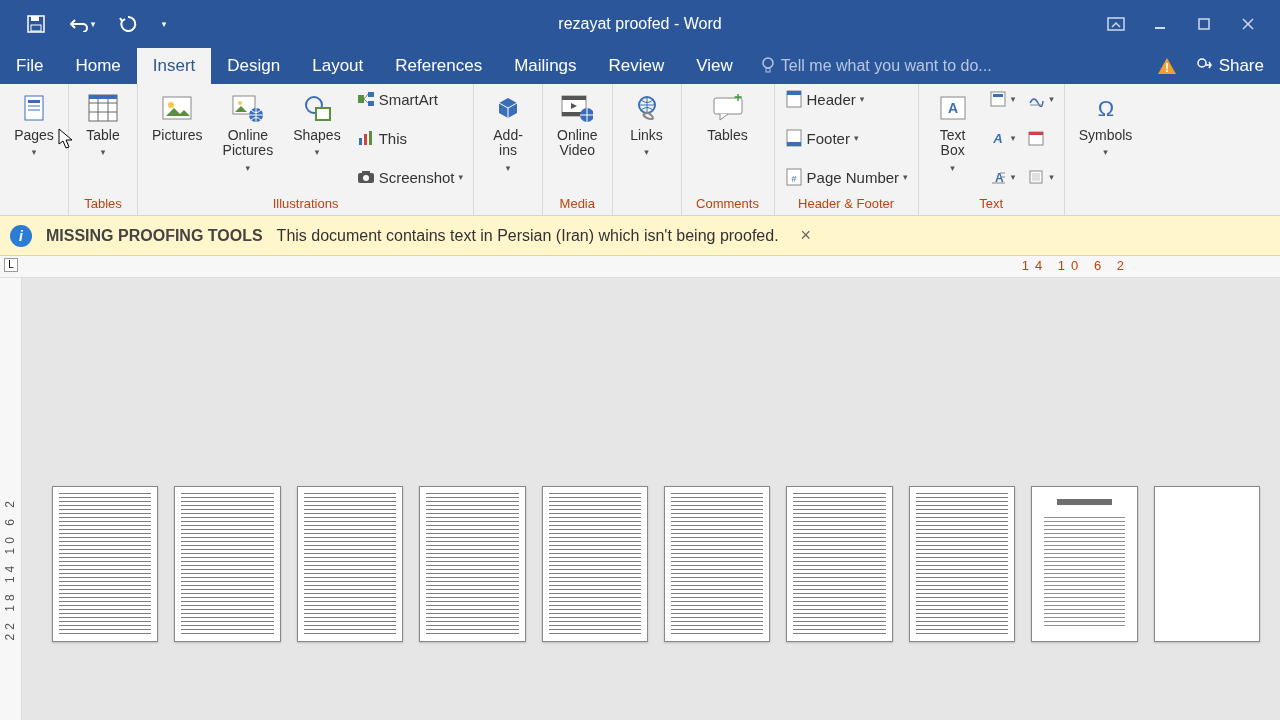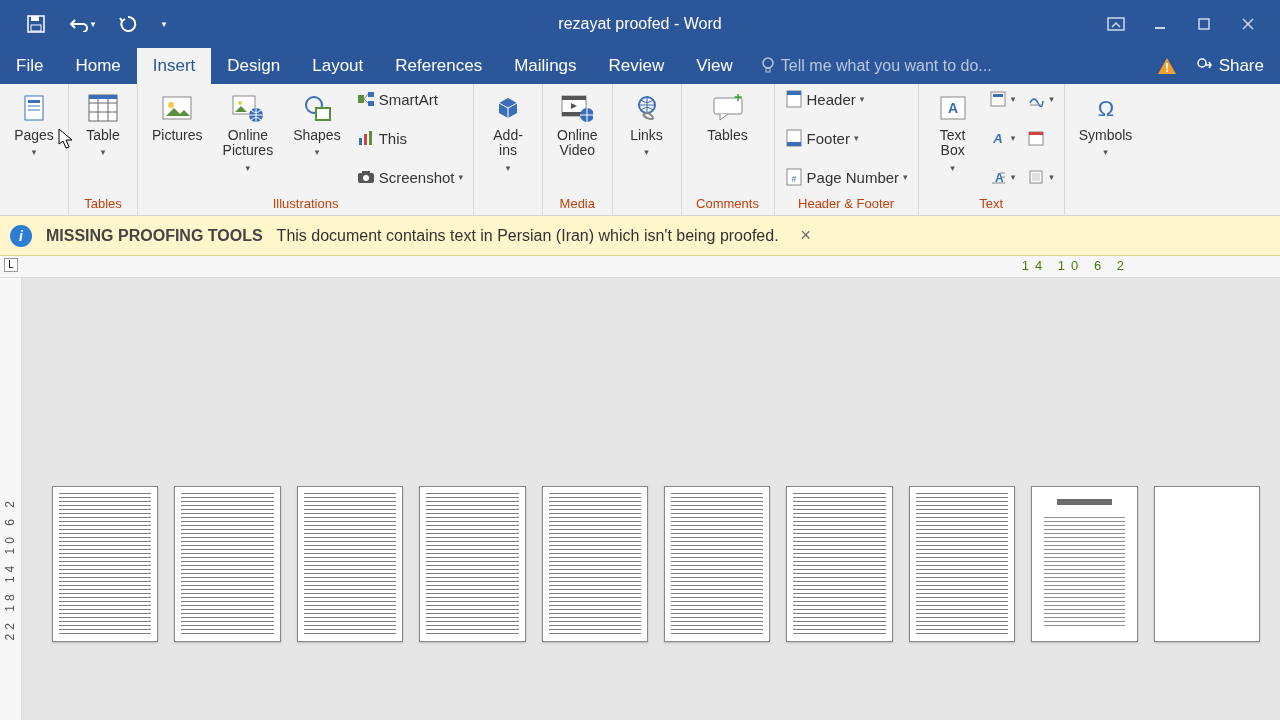--- a/index.html
+++ b/index.html
@@ -37,21 +37,21 @@
 
 .notif { height: 40px; background: #fff6cc; border-bottom: 1px solid #e0d88f; display: flex; align-items: center; padding: 0 10px; gap: 14px; font-size: 16px; color: #333; }
 .notif .info-ic { width: 22px; height: 22px; border-radius: 50%; background: #2b7cd3; color: #fff; display: flex; align-items: center; justify-content: center; font-weight: bold; font-size: 14px; font-style: italic; }
 .notif .title { font-weight: 600; color: #444; }
 .notif button { margin-left: auto; background: #fdfdfd; border: 1px solid #aaa; padding: 4px 14px; font-size: 15px; }
 .notif .close { padding: 0 8px; font-size: 18px; color: #666; }
 
 
 .ruler-h { height: 22px; background: #f7f7f7; border-bottom: 1px solid #ddd; position: relative; }
 .ruler-corner { position: absolute; left: 4px; top: 2px; width: 14px; height: 14px; border: 1px solid #999; font-size: 10px; text-align: center; line-height: 12px; background: #fff; }
-.ruler-marks { position: absolute; right: 150px; top: 2px; font-size: 13px; color: #4d7c0f; letter-spacing: 6px; }
+.ruler-marks { position: absolute; right: 150px; top: 2px; font-size: 13px; color: #c2410c; letter-spacing: 6px; }
 .ruler-v { position: absolute; left: 0; top: 278px; bottom: 0; width: 22px; background: #f7f7f7; border-right: 1px solid #ddd; }
 .ruler-v .vmarks { position: absolute; bottom: 80px; left: 3px; font-size: 12px; color: #555; writing-mode: vertical-rl; transform: rotate(180deg); letter-spacing: 4px; }
 
 
 .doc-area { position: absolute; left: 22px; right: 0; top: 278px; bottom: 0; background: #e6e6e6; overflow: hidden; }
 .pages-strip { position: absolute; left: 30px; right: 20px; bottom: 78px; display: flex; gap: 16px; }
 .page { width: 107px; height: 156px; background: #fff; border: 1px solid #888; box-shadow: 0 1px 2px rgba(0,0,0,.2); padding: 6px; }
 .page .content { width: 100%; height: 100%; background: repeating-linear-gradient(to bottom, #666 0, #666 1px, transparent 1px, transparent 4px); opacity: .85; }
 .page.blank .content { background: none; }
 .page.title-page .content { background: none; position: relative; }

